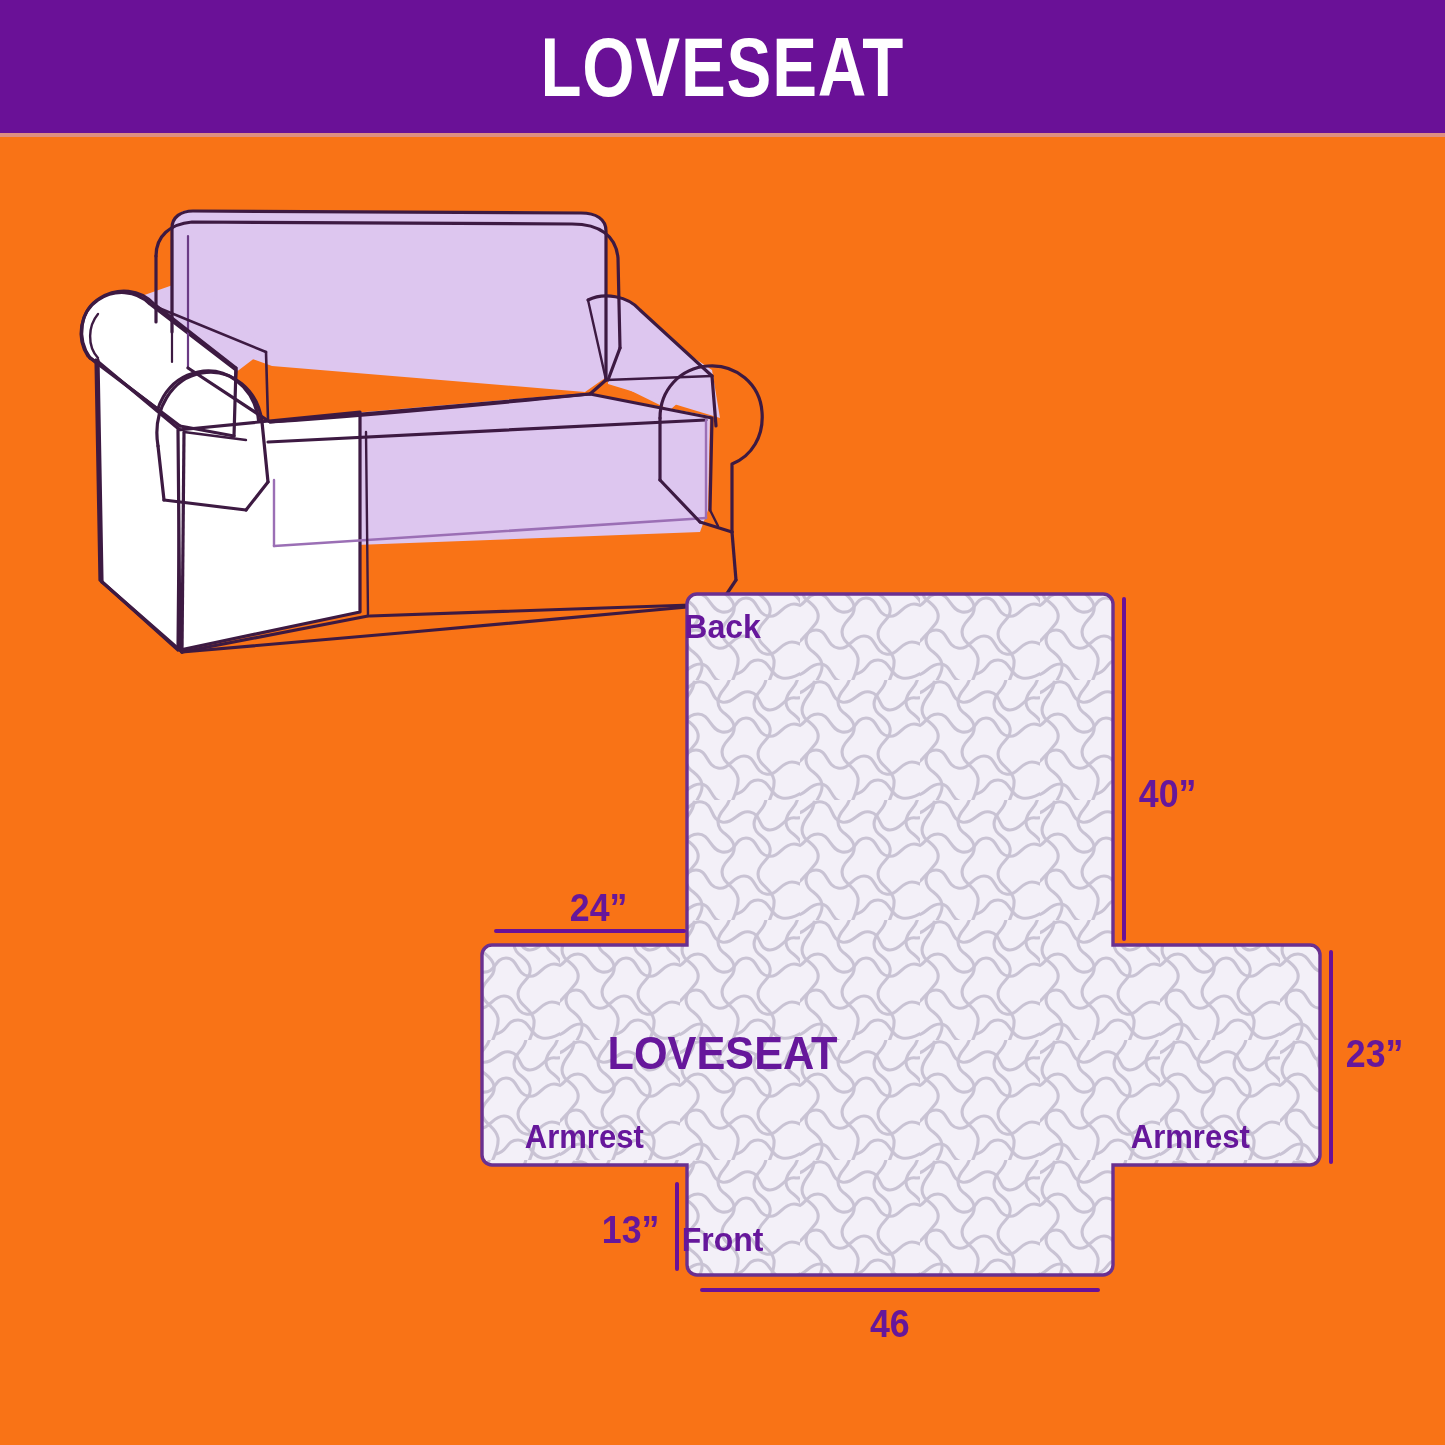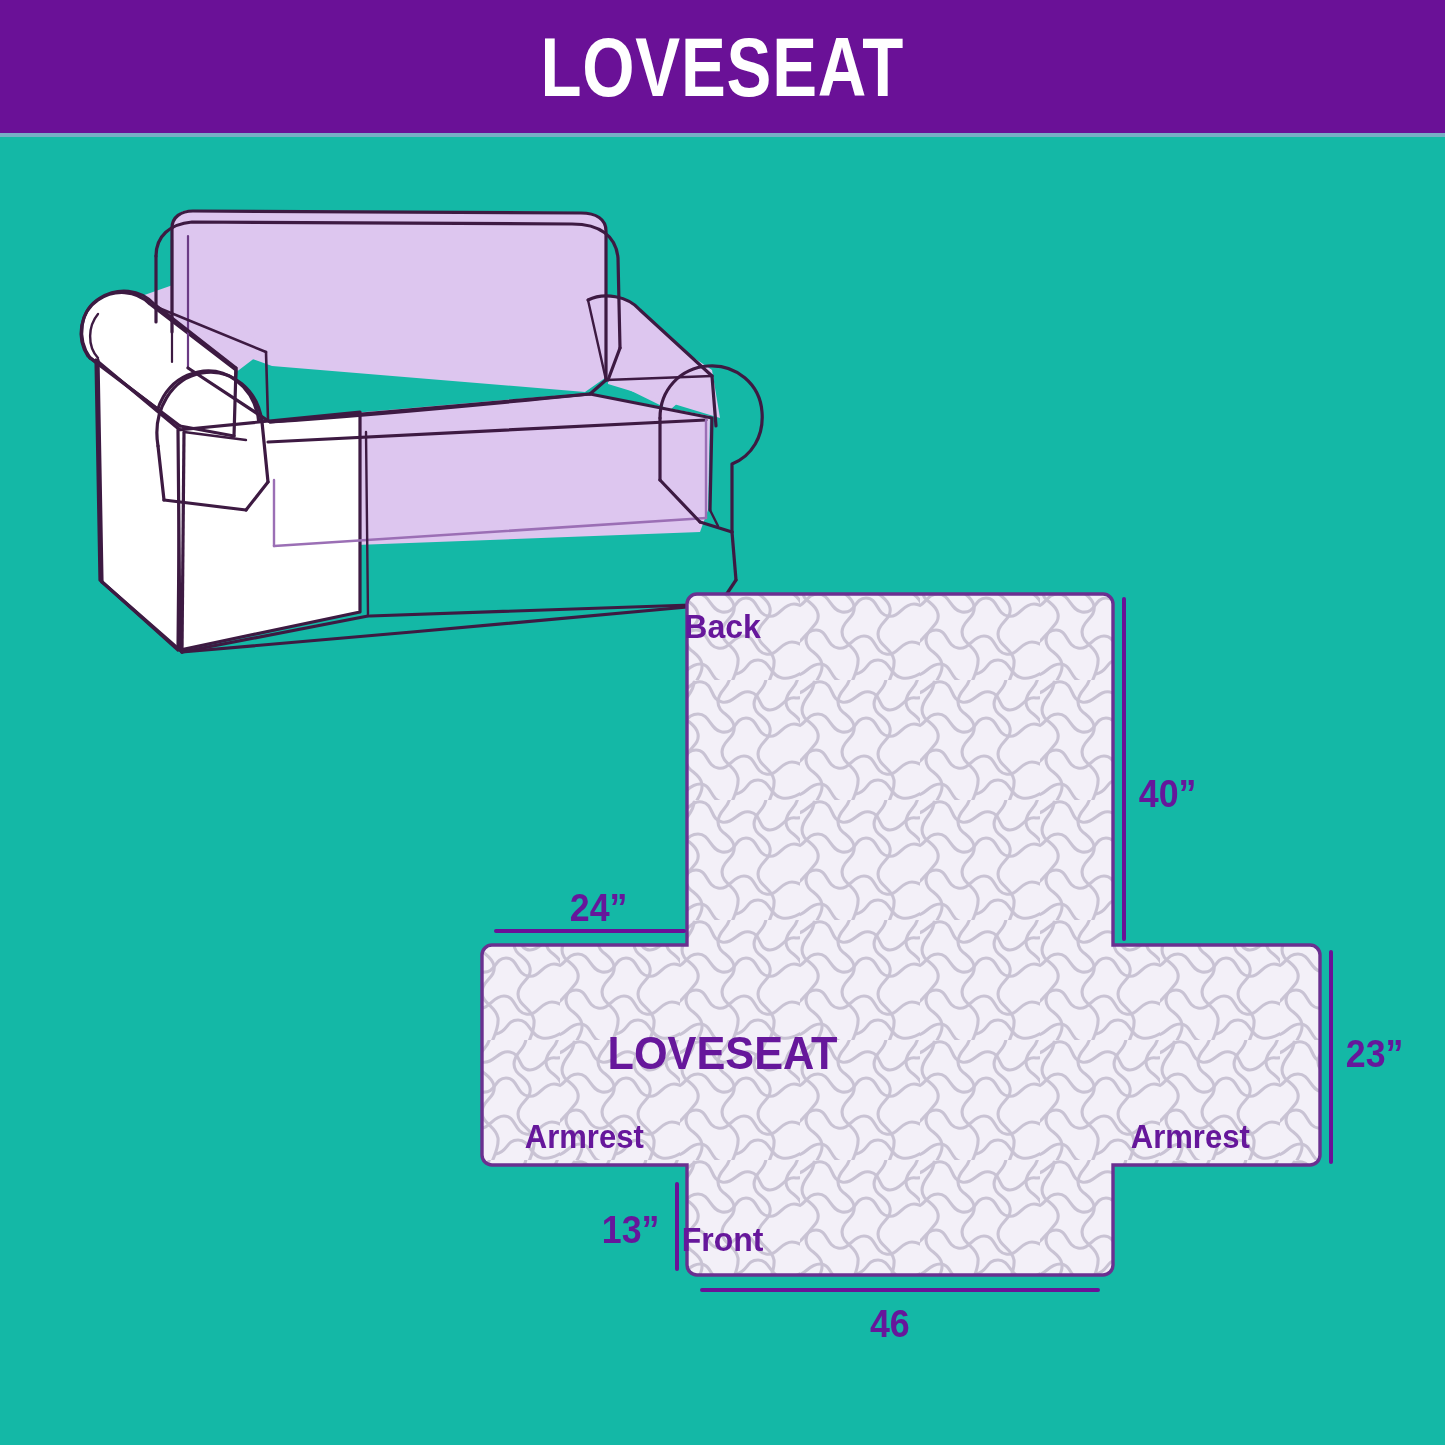--- a/index.html
+++ b/index.html
@@ -1,21 +1,21 @@
 <!DOCTYPE html>
 <html><head>
 <meta charset="utf-8">
 <style>
   html,body{margin:0;padding:0;background:#ffffff;}
   body{
     width:1445px;height:1445px;
     font-family:"Liberation Sans","DejaVu Sans",sans-serif;
     overflow:hidden;position:relative;
   }
-  #page{position:relative;width:1445px;height:1445px;background:#14b8a6;}
+  #page{position:relative;width:1445px;height:1445px;background:#f97316;}
 
   
   .banner{
     position:absolute;left:0;top:0;width:1445px;height:133px;
     background:#6a1197;
     display:flex;align-items:center;justify-content:center;
   }
   .banner-title{
     color:#ffffff;
     font-size:84px;

